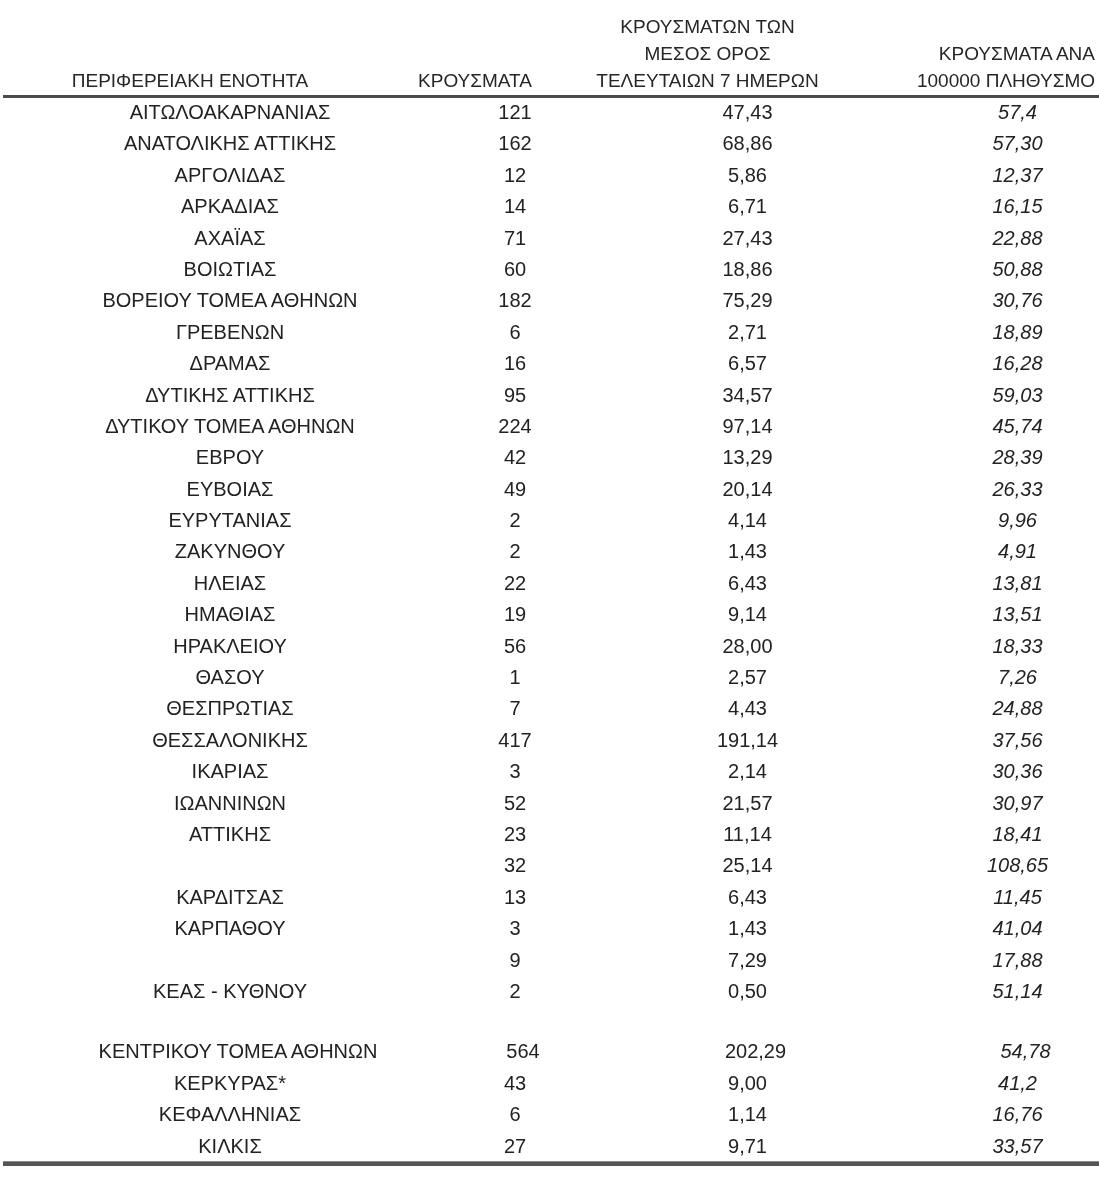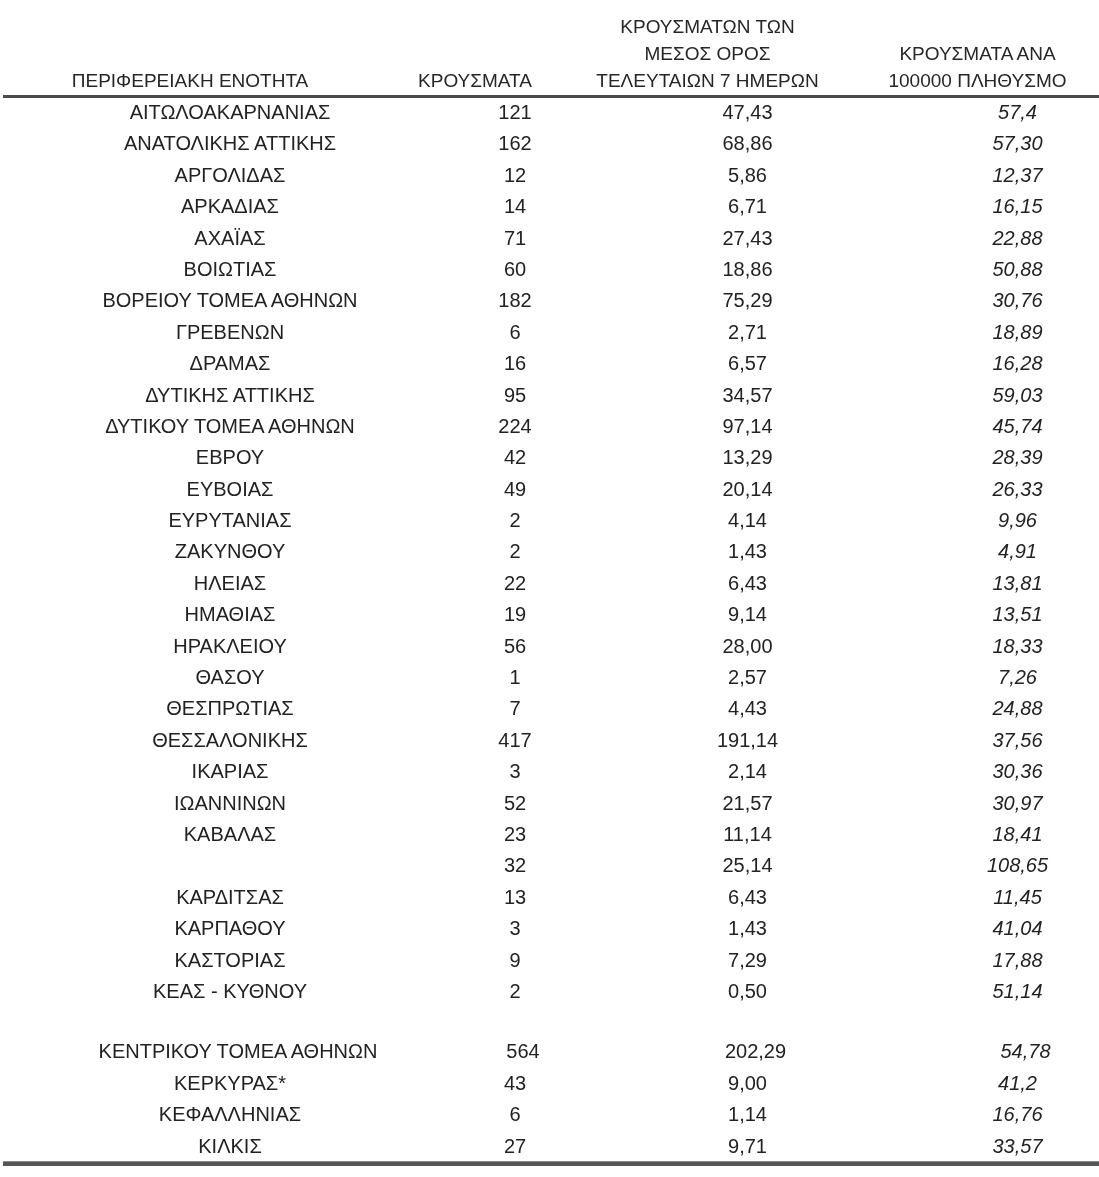--- a/index.html
+++ b/index.html
@@ -32,21 +32,21 @@
     position: absolute;
     bottom: 2px;
     text-align: center;
     font-size: 19px;
     line-height: 27px;
     color: #262626;
   }
   .h0 { left: 30px; width: 320px; }
   .h1 { left: 395px; width: 160px; }
   .h2 { left: 580px; width: 255px; }
-  .h3 { left: 860px; width: 235px; }
+  .h3 { left: 860px; width: 235px; text-align: right; }
   .top-rule {
     position: absolute;
     left: 3px;
     top: 95px;
     width: 1096px;
     height: 3px;
     background: #4a4a4a;
   }
   .rows {
     position: absolute;
@@ -245,21 +245,21 @@
         <div class="cell c2">2,14</div>
         <div class="cell c3">30,36</div>
       </div>
       <div class="row">
         <div class="cell c0">ΙΩΑΝΝΙΝΩΝ</div>
         <div class="cell c1">52</div>
         <div class="cell c2">21,57</div>
         <div class="cell c3">30,97</div>
       </div>
       <div class="row">
-        <div class="cell c0">ΚΑΒΑΛΑΣ</div>
+        <div class="cell c0">ΑΤΤΙΚΗΣ</div>
         <div class="cell c1">23</div>
         <div class="cell c2">11,14</div>
         <div class="cell c3">18,41</div>
       </div>
       <div class="row">
         <div class="cell c1">32</div>
         <div class="cell c2">25,14</div>
         <div class="cell c3">108,65</div>
       </div>
       <div class="row">
@@ -268,21 +268,20 @@
         <div class="cell c2">6,43</div>
         <div class="cell c3">11,45</div>
       </div>
       <div class="row">
         <div class="cell c0">ΚΑΡΠΑΘΟΥ</div>
         <div class="cell c1">3</div>
         <div class="cell c2">1,43</div>
         <div class="cell c3">41,04</div>
       </div>
       <div class="row">
-        <div class="cell c0">ΚΑΣΤΟΡΙΑΣ</div>
         <div class="cell c1">9</div>
         <div class="cell c2">7,29</div>
         <div class="cell c3">17,88</div>
       </div>
       <div class="row">
         <div class="cell c0">ΚΕΑΣ - ΚΥΘΝΟΥ</div>
         <div class="cell c1">2</div>
         <div class="cell c2">0,50</div>
         <div class="cell c3">51,14</div>
       </div>

